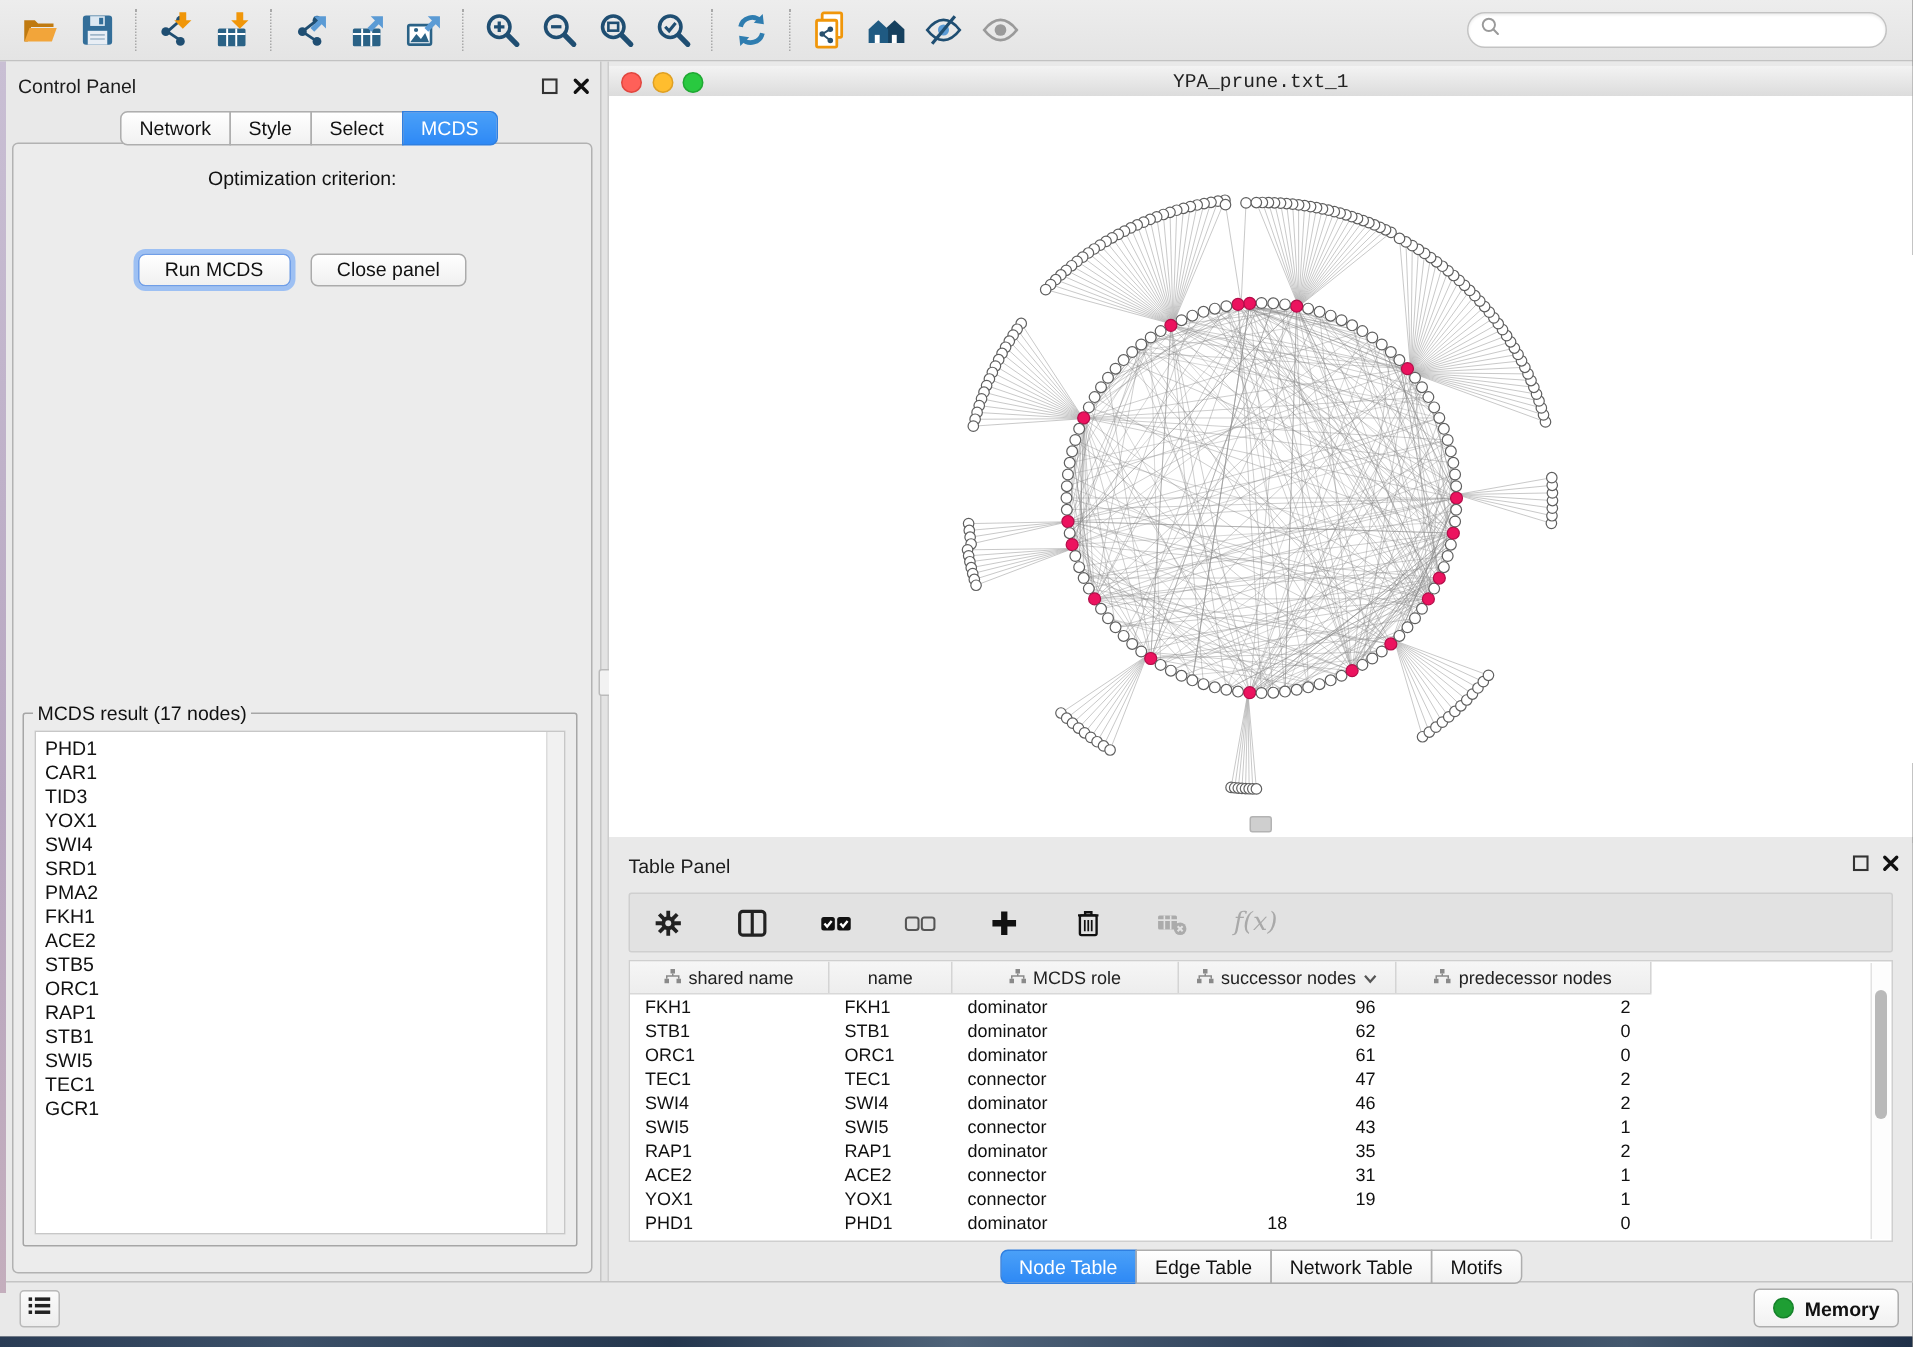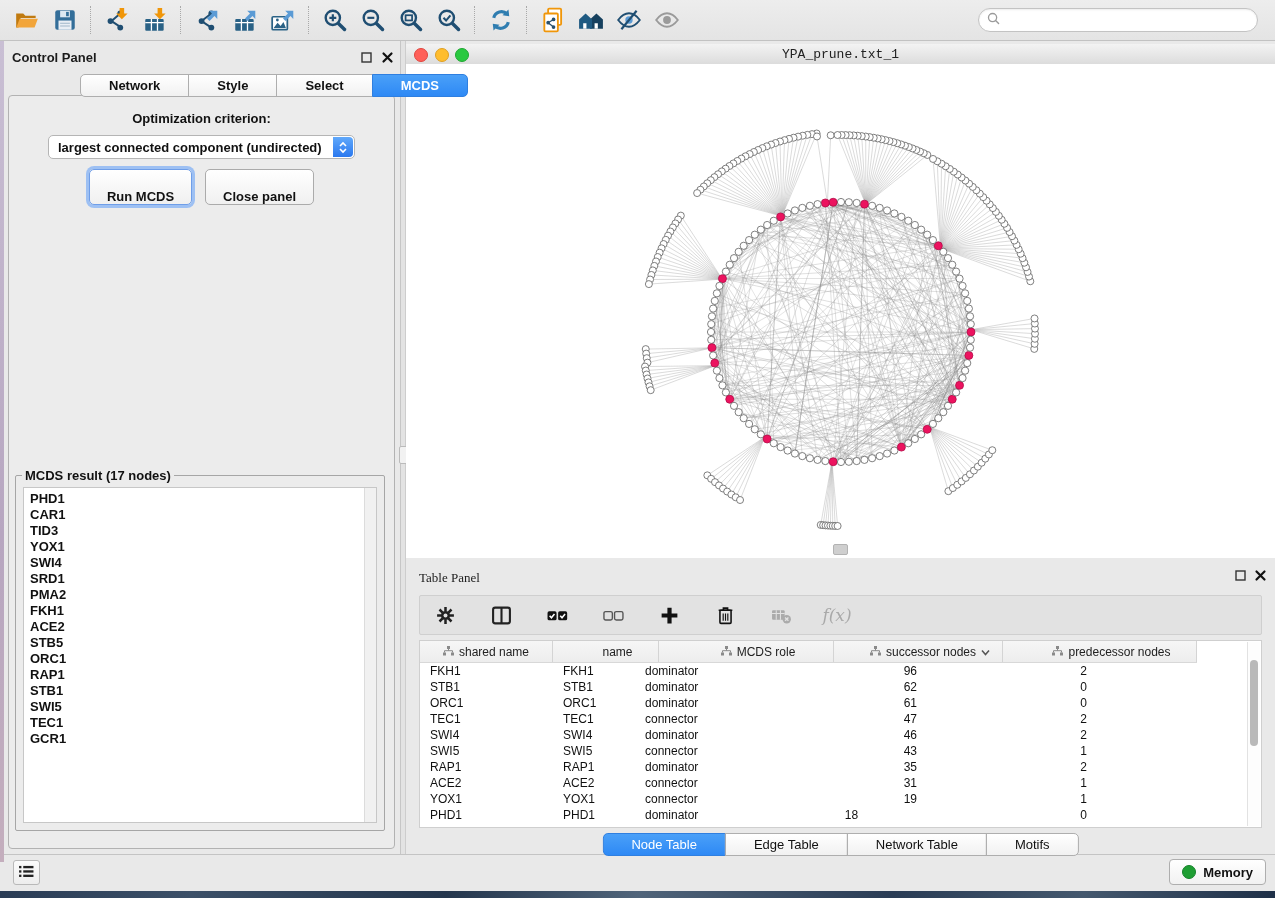--- a/index.html
+++ b/index.html
@@ -19,38 +19,38 @@
   .tb-btn svg{display:block;}
   .tb-sep{width:1px;height:28px;border-left:1px dotted #a9a9a9;margin:0 6px;flex:none;}
   .search-wrap{position:absolute;right:17px;top:8px;width:280px;height:24px;background:#fff;
     border:1px solid #c3c3c3;border-radius:12px;display:flex;align-items:center;padding:0 8px;box-sizing:border-box;
     box-shadow:inset 0 1px 2px rgba(0,0,0,.08);}
   .search-wrap input{border:none;outline:none;flex:1;font:13px "Liberation Sans",sans-serif;background:transparent;margin-left:5px;}
   
   .panel-title{font-size:13px;color:#1c1c1c;}
   .win-ctl{position:absolute;top:10px;width:13px;height:13px;display:flex;align-items:center;justify-content:center;}
   
-  .control-panel{position:absolute;left:4px;top:41px;width:396px;bottom:36px;background:#e9e9e9;font-weight:bold;}
+  .control-panel{position:absolute;left:4px;top:41px;width:396px;bottom:36px;background:#e9e9e9;}
   .cp-title{position:absolute;left:8px;top:9px;}
   .tabs-row{position:absolute;display:flex;z-index:3;}
   .cp-tabs{left:76px;top:33px;}
-  .seg-tab{height:21px;line-height:21px;padding:0 28px;font-size:13px;color:#111;background:linear-gradient(#ffffff,#f1f1f1);
+  .seg-tab{height:21px;line-height:21px;padding:0 12px;font-size:13px;color:#111;background:linear-gradient(#ffffff,#f1f1f1);
     border:1px solid #aeaeae;margin-left:-1px;white-space:nowrap;}
   .seg-tab:first-child{border-radius:5px 0 0 5px;margin-left:0;}
   .seg-tab:last-child{border-radius:0 5px 5px 0;}
   .seg-tab.active{background:linear-gradient(#4aa0f8,#2e89f5);color:#fff;border-color:#2f7fe0;}
   .cp-content{position:absolute;left:4px;right:5px;top:54px;bottom:6px;background:#ececec;
     border:1px solid #b2b2b2;border-radius:4px;}
   .opt-label{position:absolute;top:15px;left:0;right:0;text-align:center;font-size:13px;color:#111;}
   .mac-select{position:absolute;left:39px;right:39px;top:39px;height:24px;background:#fff;border:1px solid #b5b5b5;
     border-radius:5px;box-sizing:border-box;display:flex;align-items:center;font-size:13px;color:#111;padding-left:9px;}
   .mac-select .stepper{position:absolute;right:1px;top:1px;bottom:1px;width:20px;border-radius:0 4px 4px 0;
     background:linear-gradient(#61a9fb,#2a78ef);display:flex;flex-direction:column;align-items:center;justify-content:center;gap:1px;}
   .btn-row{position:absolute;left:0;right:0;top:73px;display:flex;justify-content:center;gap:13px;}
-  .mac-btn{height:22px;padding:17px 17px;font-size:13px;color:#111;background:linear-gradient(#ffffff,#f0f0f0);
+  .mac-btn{height:22px;padding:0 17px;font-size:13px;color:#111;background:linear-gradient(#ffffff,#f0f0f0);
     border:1px solid #ababab;border-radius:5px;line-height:20px;box-sizing:border-box;}
   .mac-btn.focused{box-shadow:0 0 0 3px rgba(92,156,250,.55);border-color:#6f9ee8;}
   fieldset.mcds-result{position:absolute;left:6px;right:9px;top:372px;bottom:17px;margin:0;padding:0;
     border:1px solid #a6a6a6;border-radius:2px;}
   fieldset.mcds-result legend{font-size:13px;color:#111;margin-left:6px;padding:0 3px;}
   .result-list{position:absolute;left:7px;right:7px;top:4px;bottom:7px;background:#fff;border:1px solid #c7c7c7;overflow:hidden;}
   .result-scroll{position:absolute;right:0;top:0;bottom:0;width:11px;background:#f1f1f1;border-left:1px solid #dcdcdc;}
   .result-item{font-size:13px;color:#111;line-height:16px;padding-left:6px;}
   .result-items{padding-top:3px;}
   
@@ -64,27 +64,27 @@
     border-bottom:1px solid #b6b6b6;font-family:Liberation Mono, monospace;}
   .net-title{position:absolute;left:0;right:0;top:3px;text-align:center;font-size:13px;color:#222;}
   .traffic{position:absolute;top:4px;width:12px;height:12px;border-radius:50%;}
   .t-red{left:8px;background:#ff6059;border:.5px solid #e1463f;}
   .t-yellow{left:29px;background:#ffbd2e;border:.5px solid #dfa023;}
   .t-green{left:49px;background:#29c940;border:.5px solid #1fa832;}
   .net-canvas{position:absolute;left:0;right:0;top:20px;bottom:0;background:#fff;}
   .h-grip{position:absolute;left:427px;bottom:3px;width:13px;height:9px;background:#cfcfcf;border:1px solid #b3b3b3;border-radius:2px;}
   
   .table-panel{position:absolute;left:0;right:0;top:521px;bottom:0;background:#e9e9e9;}
-  .tp-title{position:absolute;left:13px;top:8px;font-family:Liberation Serif, serif;}
+  .tp-title{position:absolute;left:13px;top:8px;}
   .tp-toolbar{position:absolute;left:13px;right:13px;top:33px;height:40px;background:#e2e2e2;
     border:1px solid #cfcfcf;border-radius:2px;display:flex;align-items:center;padding-left:13px;gap:32px;box-sizing:border-box;}
   .tp-icon{display:flex;align-items:center;justify-content:center;width:24px;height:24px;}
   .fx-label{font-family:"DejaVu Serif",serif;font-style:italic;font-size:17px;color:#a9a9a9;}
   .tbl{position:absolute;left:13px;right:13px;top:78px;height:188px;background:#fff;border:1px solid #cfcfcf;box-sizing:border-box;overflow:hidden;}
-  .tbl-header{position:absolute;left:0;top:0;height:21px;display:flex;background:linear-gradient(#f6f6f6,#ededed);border-bottom:1px solid #d8d8d8;gap:24px;}
+  .tbl-header{position:absolute;left:0;top:0;height:21px;display:flex;background:linear-gradient(#f6f6f6,#ededed);border-bottom:1px solid #d8d8d8;}
   .th{display:flex;align-items:center;justify-content:center;gap:5px;font-size:12px;color:#222;
     border-right:1px solid #d4d4d4;box-sizing:border-box;height:21px;}
   .tbl-rows{position:absolute;left:0;right:14px;top:22px;}
   .tr{display:flex;height:16px;align-items:center;}
   .td{font-size:12px;color:#111;box-sizing:border-box;white-space:nowrap;overflow:hidden;}
   .td.left{padding-left:10px;text-align:left;}
   .td.right{padding-right:14px;text-align:right;}
   .tbl-scroll{position:absolute;right:1px;top:1px;bottom:1px;width:12px;background:#fdfdfd;border-left:1px solid #e2e2e2;}
   .tbl-thumb{position:absolute;left:2px;right:2px;top:18px;height:86px;background:#b9b9b9;border-radius:4px;}
   .tp-tabs{left:50%;transform:translateX(-50%);top:271px;}
@@ -268,31 +268,20 @@
         </svg>
     </div>
     <div class="tabs-row cp-tabs">
         <div class="seg-tab">Network</div>
         <div class="seg-tab">Style</div>
         <div class="seg-tab">Select</div>
         <div class="seg-tab active">MCDS</div>
       </div>
     <div class="cp-content">
       <div class="opt-label">Optimization criterion:</div>
-      <div class="mac-select">
-        <span>largest connected component (undirected)</span>
-        <span class="stepper">
-          <svg width="8" height="5" viewBox="0 0 8 5">
-              <path d="M1 4l3-3 3 3" fill="none" stroke="#fff" stroke-width="1.6"></path>
-            </svg>
-          <svg width="8" height="5" viewBox="0 0 8 5">
-              <path d="M1 1l3 3 3-3" fill="none" stroke="#fff" stroke-width="1.6"></path>
-            </svg>
-        </span>
-      </div>
       <div class="btn-row">
         <div class="mac-btn focused">Run MCDS</div>
         <div class="mac-btn">Close panel</div>
       </div>
       <fieldset class="mcds-result">
         <legend>MCDS result (17 nodes)</legend>
         <div class="result-list">
           <div class="result-items">
               <div class="result-item">PHD1</div>
               <div class="result-item">CAR1</div>

